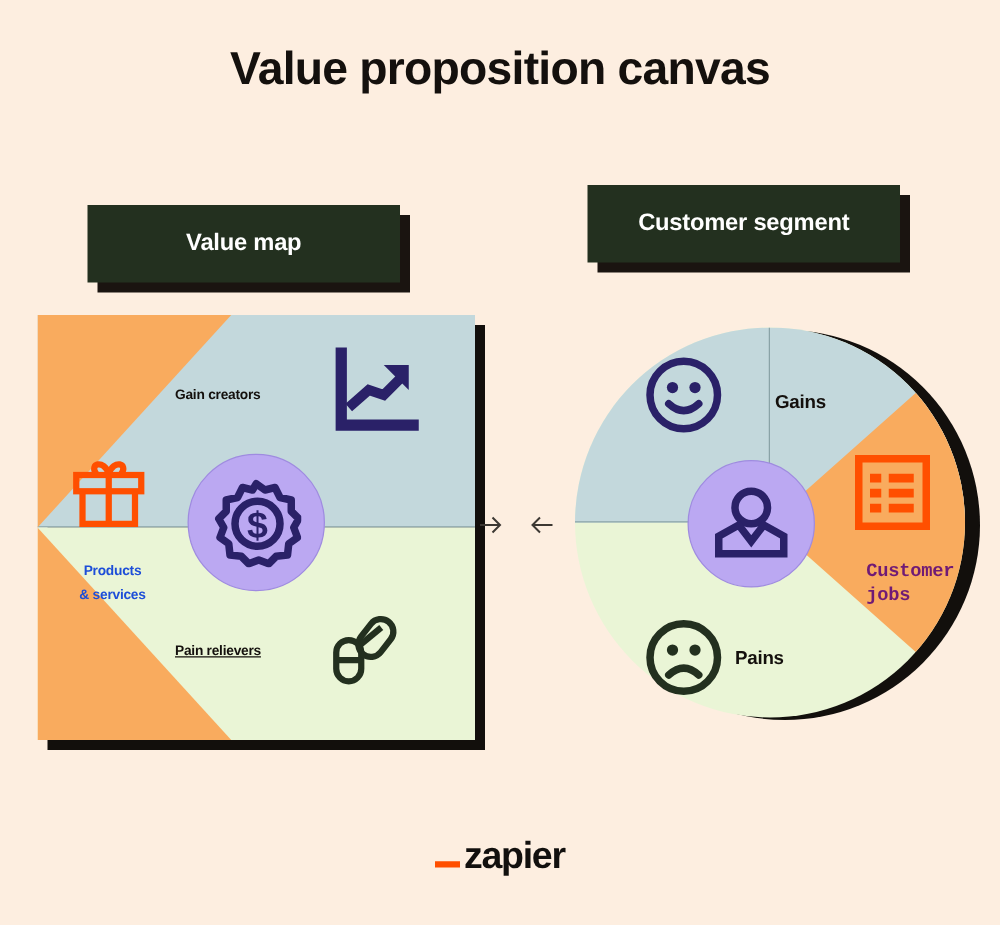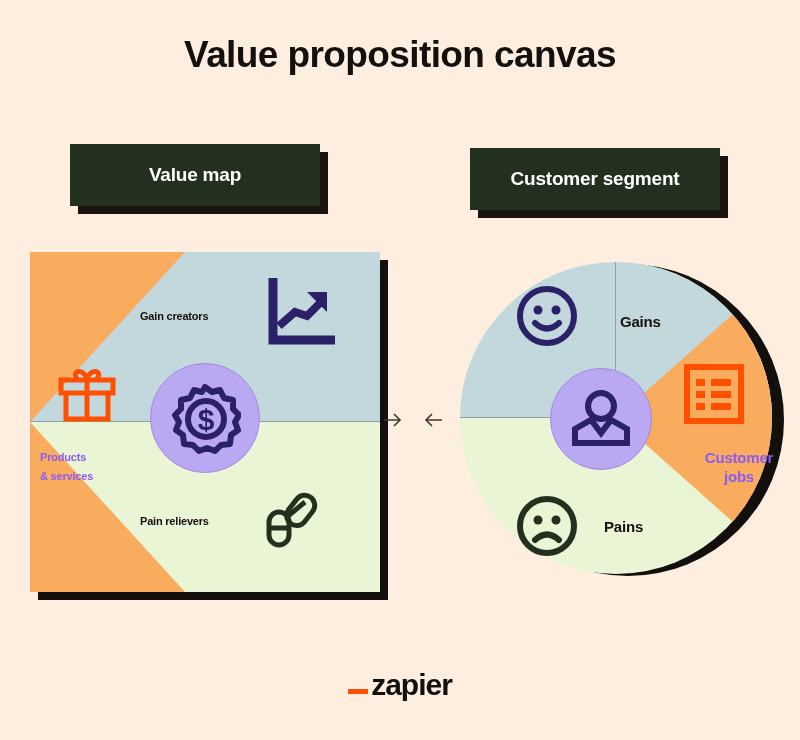--- a/index.html
+++ b/index.html
@@ -52,21 +52,21 @@
     display: flex;
     align-items: center;
     justify-content: center;
   }
   .hdr-box span {
     color: #ffffff;
     font-size: 19px;
     font-weight: bold;
     letter-spacing: -0.2px;
   }
-  #hdr-value-map { left: 70px; top: 144px; }
+  #hdr-value-map { left: 70px; top: 164px; }
   #hdr-customer-segment { left: 470px; top: 148px; }
 
   
   .square-wrap {
     position: absolute;
     left: 30px;
     top: 252px;
     width: 350px;
     height: 340px;
   }
@@ -109,28 +109,28 @@
     border-right: 155px solid transparent;
   }
   .sq-label {
     position: absolute;
     font-size: 11px;
     font-weight: bold;
     color: #14100d;
     letter-spacing: -0.2px;
   }
   #label-gain-creators { left: 140px; top: 310px; }
-  #label-pain-relievers { left: 140px; top: 515px; }
+  #label-pain-relievers { left: 140px; top: 515px; text-decoration: underline; }
   #label-products-services {
     left: 40px;
     top: 448px;
     width: 100px;
-    text-align: left;
+    text-align: center;
     line-height: 19px;
-    color: #8b5cf6;
+    color: #1d4ed8;
   }
 
   
   .circle-wrap {
     position: absolute;
     left: 460px;
     top: 252px;
     width: 310px;
     height: 340px;
   }
@@ -179,28 +179,28 @@
   }
   .circle-label {
     position: absolute;
     font-size: 15px;
     font-weight: bold;
     color: #14100d;
     letter-spacing: -0.2px;
     margin-left: 28px;
   }
   #label-gains { left: 592px; top: 313px; }
-  #label-pains { left: 576px; top: 518px; }
+  #label-pains { left: 560px; top: 518px; }
   #label-customer-jobs {
     left: 665px;
     top: 448px;
     width: 92px;
-    text-align: center;
     line-height: 19px;
-    color: #8b5cf6;
+    color: #701a75;
+    font-family: Liberation Mono, monospace;
   }
 
   
   .center-circle {
     position: absolute;
     border-radius: 50%;
     background: #bba8f2;
     border: 1px solid #9f8be0;
     display: flex;
     align-items: center;

